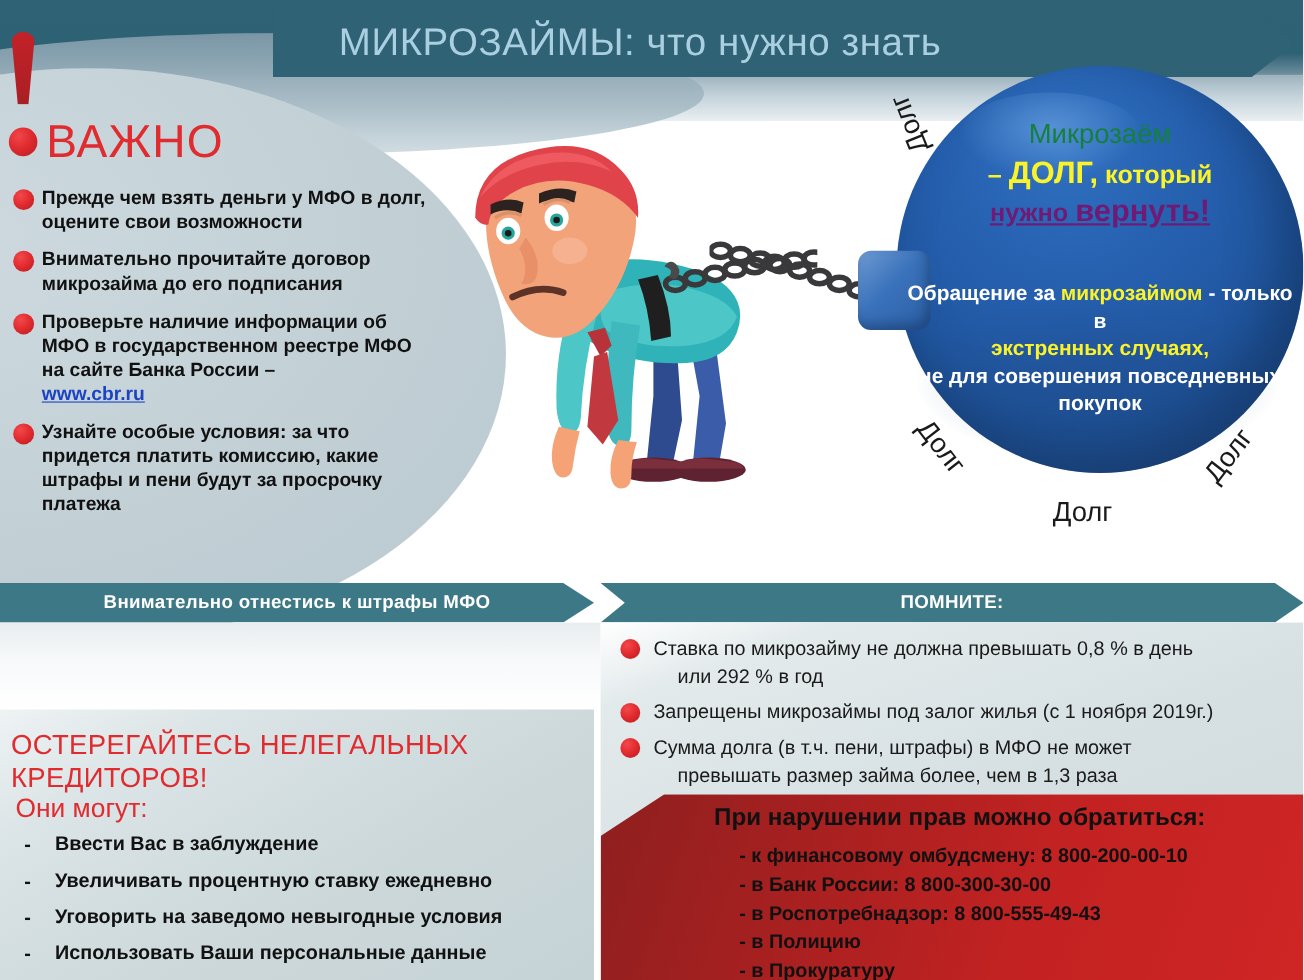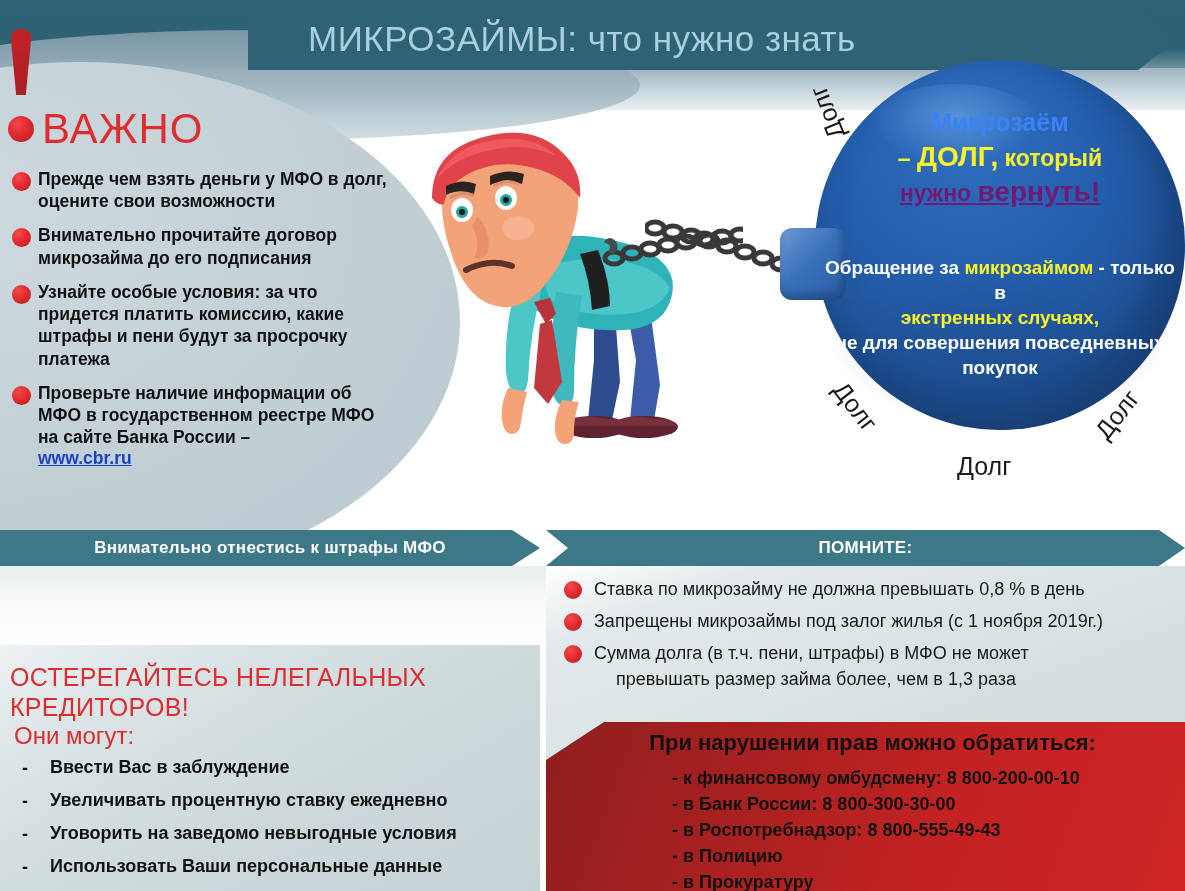--- a/index.html
+++ b/index.html
@@ -99,21 +99,21 @@
     position:absolute;left:-35px;top:168px;width:66px;height:72px;border-radius:12px;
     background:linear-gradient(135deg,#6f9ad2 0%,#3a72bb 45%,#2a5ea3 100%);
     box-shadow:inset -4px -6px 10px rgba(15,40,80,.4);
   }
   .chain{position:absolute;left:-170px;top:150px;width:185px;height:90px;}
 
   .ball-text{
     position:absolute;left:10px;top:48px;width:350px;text-align:center;
     line-height:1.18;
   }
-  .bt1{color:#3b82f6;font-size:25px;font-weight:bold;display:block;}
+  .bt1{color:#15803d;font-size:25px;font-weight:normal;display:block;}
   .bt2{color:#fbf32a;font-size:28px;font-weight:bold;display:block;margin-top:2px;}
   .bt2 .small{font-size:23px;}
   .bt3{color:#701a75;font-size:28px;font-weight:bold;display:block;margin-top:2px;text-decoration:underline;}
   .bt3 .small{font-size:23px;}
   .ball-sub{
     position:absolute;left:8px;top:195px;width:354px;text-align:center;
     color:#ffffff;font-size:19px;font-weight:bold;line-height:1.32;
   }
   .hl-y{color:#fbf32a;}
 
@@ -207,26 +207,26 @@
     <div class="lrow">
       <span class="dot"></span>
       <span class="txt">Прежде чем взять деньги у  МФО в долг, оцените свои возможности</span>
     </div>
     <div class="lrow">
       <span class="dot"></span>
       <span class="txt">Внимательно прочитайте договор микрозайма до его подписания</span>
     </div>
     <div class="lrow">
       <span class="dot"></span>
-      <span class="txt">Узнайте особые условия: за что придется платить комиссию, какие штрафы и пени будут за просрочку платежа</span>
-    </div>
-    <div class="lrow">
-      <span class="dot"></span>
       <span class="txt">Проверьте наличие информации об МФО в государственном реестре МФО на сайте Банка России –</span>
       <a class="link" href="#">www.cbr.ru</a>
+    </div>
+    <div class="lrow">
+      <span class="dot"></span>
+      <span class="txt">Узнайте особые условия: за что придется платить комиссию, какие штрафы и пени будут за просрочку платежа</span>
     </div>
   </div>
 
   <div class="man">
     <svg viewBox="0 0 345 355" width="345" height="355" xmlns="http://www.w3.org/2000/svg">
 
       <path d="M196 150 L214 150 L222 262 L214 300 L190 300 L196 240 Z" fill="#2e4b8f"></path>
       <path d="M222 152 L248 158 L262 265 L256 300 L232 300 L238 240 Z" fill="#3b5ca8"></path>
 
       <ellipse cx="196" cy="307" rx="34" ry="11" fill="#5e2230"></ellipse>
@@ -336,20 +336,21 @@
   </div>
 
   <div class="white-gap"></div>
 
   <div class="right-panel"></div>
   <div class="pom-list">
     <div class="prow">
       <span class="dot"></span>
       <span class="txt">
         <span>Ставка по микрозайму не должна превышать 0,8 % в день</span>
+        <span class="ind">или 292 % в год</span>
       </span>
     </div>
     <div class="prow">
       <span class="dot"></span>
       <span class="txt">
         <span>Запрещены микрозаймы под залог жилья (с 1 ноября 2019г.)</span>
       </span>
     </div>
     <div class="prow">
       <span class="dot"></span>

